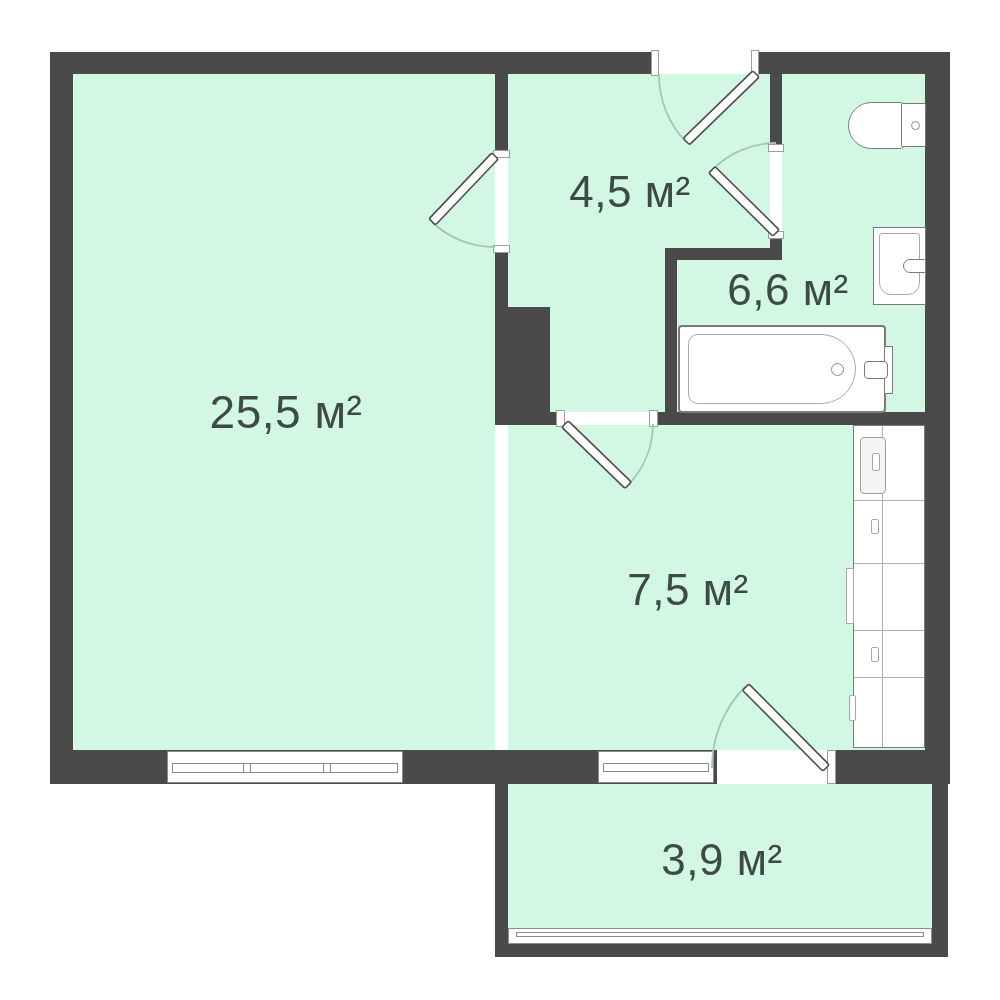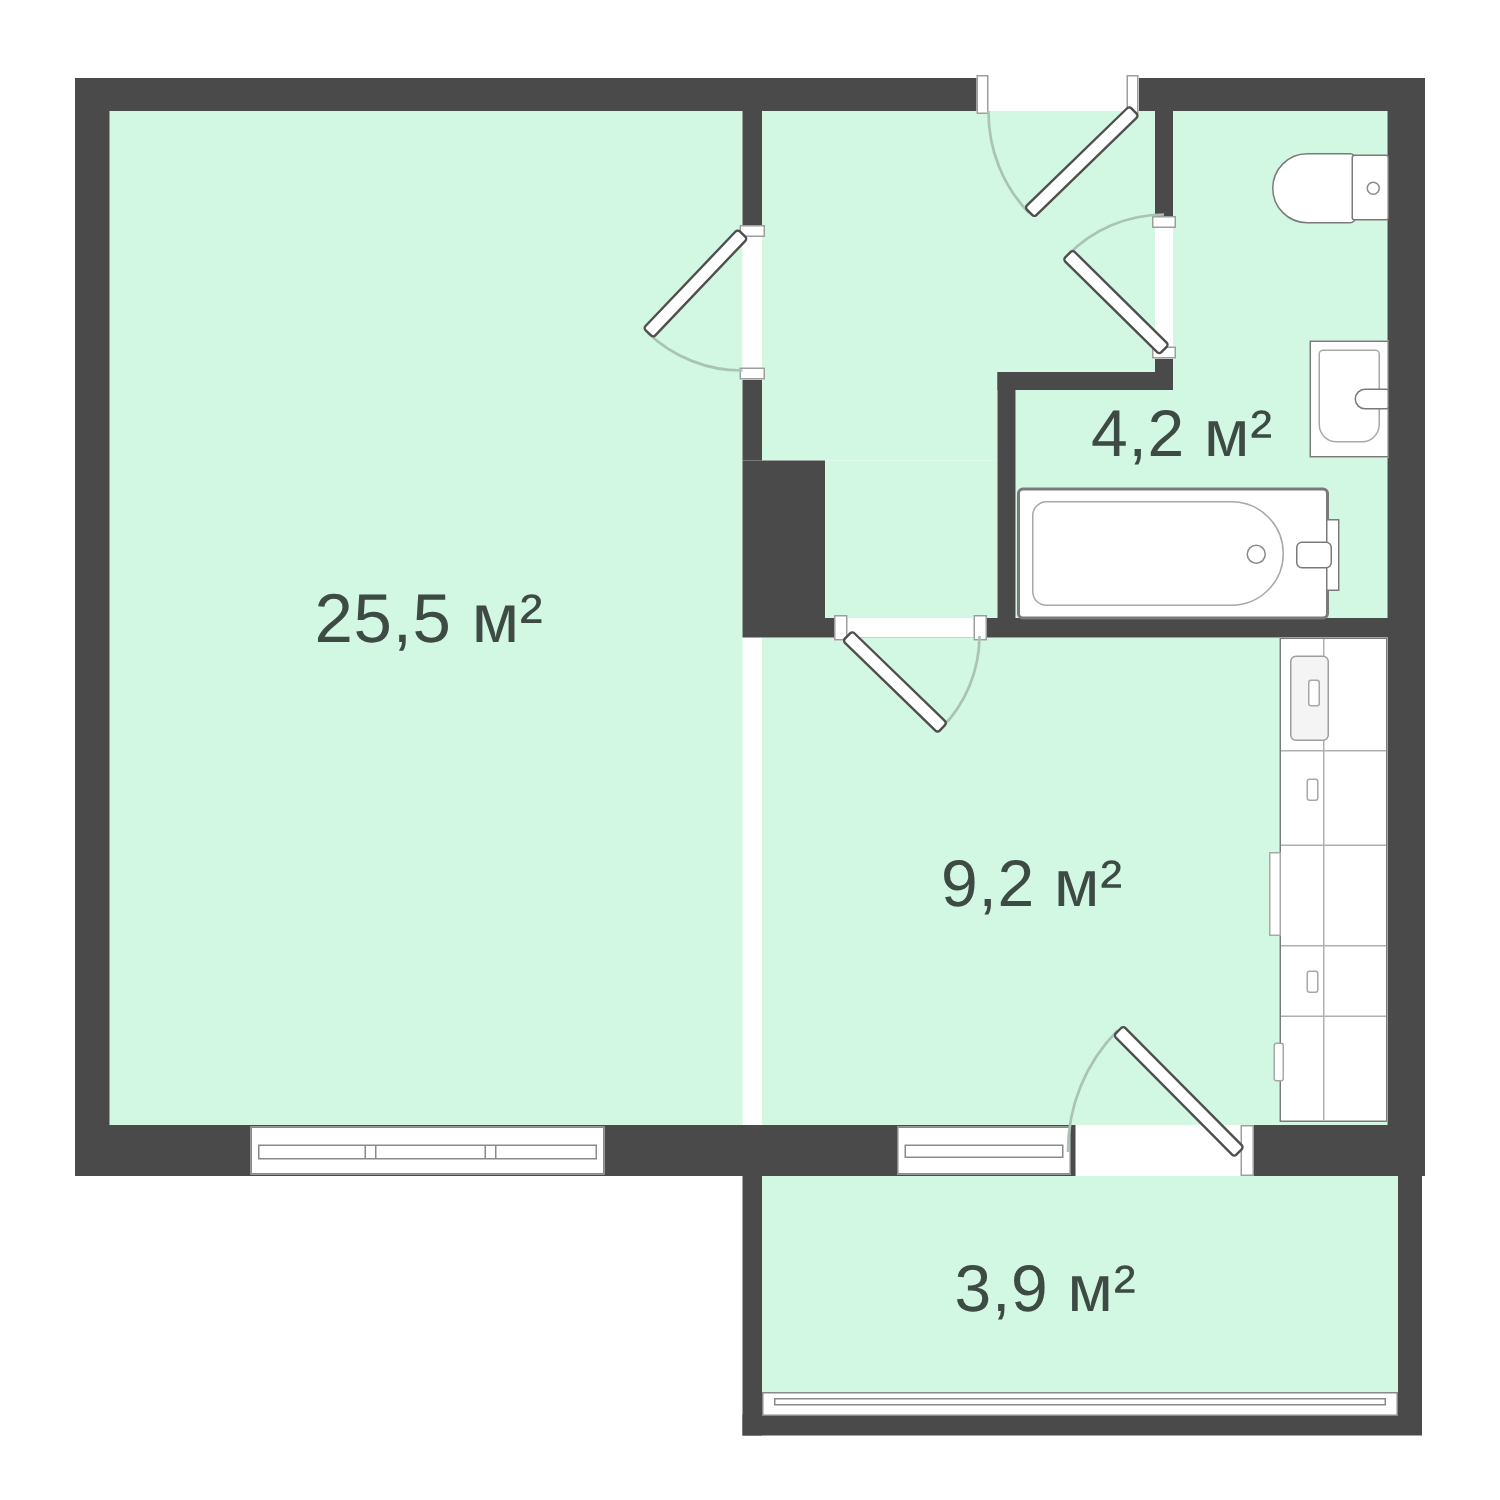--- a/index.html
+++ b/index.html
@@ -140,17 +140,18 @@
       <path class="arc" d="M653,424 A88,88 0 0 1 628,485"></path>
       <rect class="leaf" x="565" y="419.5" width="88" height="9" rx="2" transform="rotate(44.1 565 424)"></rect>
     </g>
     <g>
       <path class="arc" d="M712,768 A114,114 0 0 1 745,687"></path>
       <rect class="leaf" x="826" y="763.5" width="114" height="9" rx="2" transform="rotate(-134.8 826 768)"></rect>
     </g>
   </svg>
 
   <div class="room-label" style="left:286px;top:412px;font-size:46px;">25,5 м²</div>
-  <div class="room-label" style="left:788px;top:290px;">4,2 м²</div>
-  <div class="room-label" style="left:688px;top:590px;">9,2 м²</div>
-  <div class="room-label" style="left:697px;top:860px;">3,9 м²</div>
+  <div class="room-label" style="left:630px;top:192px;">4,5 м²</div>
+  <div class="room-label" style="left:788px;top:290px;">6,6 м²</div>
+  <div class="room-label" style="left:688px;top:590px;">7,5 м²</div>
+  <div class="room-label" style="left:722px;top:860px;">3,9 м²</div>
 
 </div>
 
 </body></html>

